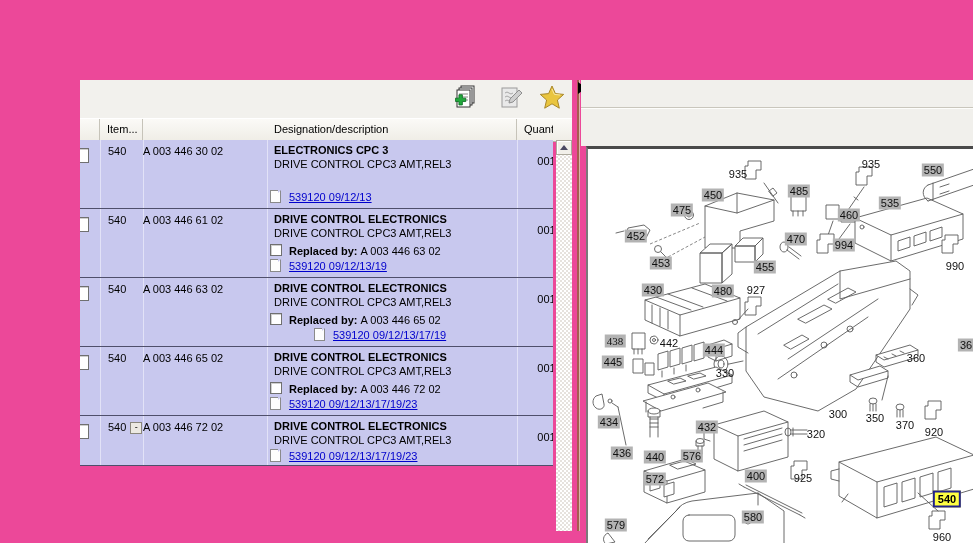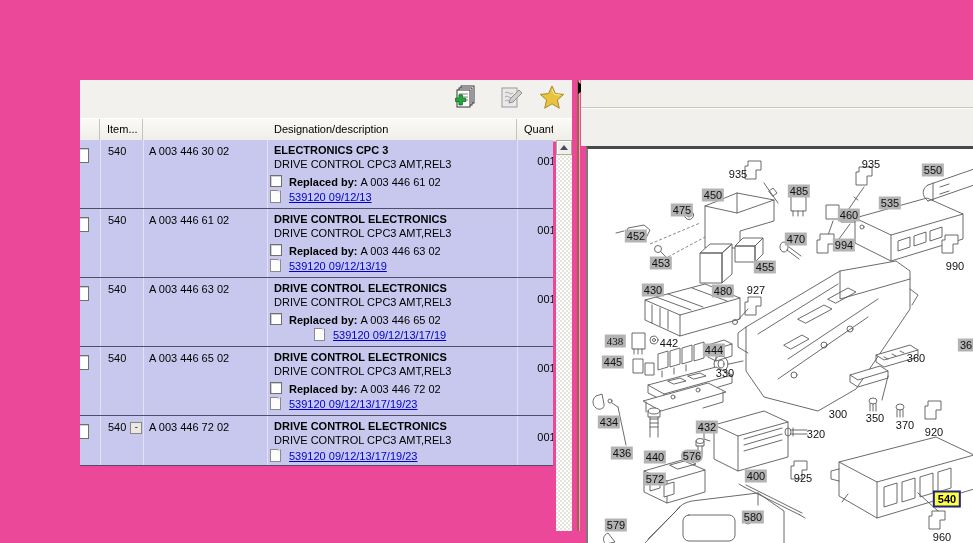--- a/index.html
+++ b/index.html
@@ -22,21 +22,21 @@
 
   
   #table-rows{position:absolute;left:80px;top:140px;width:473px;height:330px;overflow:hidden;}
   .trow{position:relative;background:#c8c8ee;border-bottom:1px solid #4f4f6b;overflow:hidden;box-sizing:border-box;}
   .vsep{position:absolute;top:0;width:1px;height:100%;background:#e2e2f7;}
   .rowcb{position:absolute;left:-6px;top:8px;width:13px;height:13px;background:#fff;
     border:1px solid #707070;box-shadow:inset 1px 1px 0 #cfcfcf;}
   .c-item{position:absolute;left:20px;top:5px;width:42px;padding-left:8px;}
   .collapsebtn{display:inline-block;width:10px;height:10px;margin-left:4px;background:#ece9e2;
     border:1px solid #8a877d;font-size:9px;line-height:8px;text-align:center;vertical-align:1px;}
-  .c-part{position:absolute;left:63px;top:5px;width:120px;padding-left:6px;}
+  .c-part{position:absolute;left:63px;top:5px;width:120px;}
   .c-desc{position:absolute;left:187px;top:0;width:250px;height:100%;}
   .dt{position:absolute;left:7px;top:4px;font-weight:bold;white-space:nowrap;}
   .ds{position:absolute;left:7px;top:18px;white-space:nowrap;}
   .drepl{position:absolute;left:3px;top:35px;white-space:nowrap;}
   .minicb{display:inline-block;width:10px;height:10px;background:#fff;border:1px solid #707070;
     box-shadow:inset 1px 1px 0 #cfcfcf;margin-right:7px;vertical-align:-1px;}
   .drepl b{font-weight:bold;}
   .dlink{position:absolute;left:3px;white-space:nowrap;}
   .docicon{display:inline-block;width:9px;height:11px;background:#fdfdfd;border:1px solid #8a8a8a;
     margin-right:8px;vertical-align:-2px;position:relative;}
@@ -119,21 +119,20 @@
         <i class="vsep" style="left: 20px;"></i>
         <i class="vsep" style="left: 63px;"></i>
         <i class="vsep" style="left: 187px;"></i>
         <i class="vsep" style="left: 437px;"></i>
         <div class="rowcb"></div>
         <div class="c-item"><span>540</span></div>
         <div class="c-part">A 003 446 30 02</div>
         <div class="c-desc">
           <div class="dt">ELECTRONICS CPC 3</div>
           <div class="ds">DRIVE CONTROL CPC3 AMT,REL3</div>
-          <div class="drepl"><span class="minicb"></span><b>Replaced by: </b><span>A 003 446 61 02</span></div>
           <div class="dlink" style="top: 50px;"><span class="docicon"></span><a class="flink">539120 09/12/13</a></div>
         </div>
         <div class="c-qty">001</div>
       </div>
       <div class="trow" style="height: 69px;">
         <i class="vsep" style="left: 20px;"></i>
         <i class="vsep" style="left: 63px;"></i>
         <i class="vsep" style="left: 187px;"></i>
         <i class="vsep" style="left: 437px;"></i>
         <div class="rowcb"></div>
@@ -368,21 +367,21 @@
         <div class="dlabel lab-plain" style="left: 81px; top: 194px;">442</div>
         <div class="dlabel lab-callout" style="left: 126px; top: 201px;">444</div>
         <div class="dlabel lab-callout" style="left: 25px; top: 213px;">445</div>
         <div class="dlabel lab-plain" style="left: 137px; top: 224px;">330</div>
         <div class="dlabel lab-callout" style="left: 378px; top: 196px;">36</div>
         <div class="dlabel lab-plain" style="left: 328px; top: 209px;">360</div>
         <div class="dlabel lab-callout" style="left: 21px; top: 273px;">434</div>
         <div class="dlabel lab-callout" style="left: 119px; top: 278px;">432</div>
         <div class="dlabel lab-callout" style="left: 34px; top: 304px;">436</div>
         <div class="dlabel lab-callout" style="left: 67px; top: 308px;">440</div>
-        <div class="dlabel lab-callout" style="left: 104px; top: 307px; border-radius: 6px;">576</div>
+        <div class="dlabel lab-callout" style="left: 104px; top: 307px;">576</div>
         <div class="dlabel lab-callout" style="left: 67px; top: 330px;">572</div>
         <div class="dlabel lab-callout" style="left: 168px; top: 327px;">400</div>
         <div class="dlabel lab-plain" style="left: 250px; top: 265px;">300</div>
         <div class="dlabel lab-plain" style="left: 287px; top: 269px;">350</div>
         <div class="dlabel lab-plain" style="left: 317px; top: 276px;">370</div>
         <div class="dlabel lab-plain" style="left: 346px; top: 283px;">920</div>
         <div class="dlabel lab-plain" style="left: 228px; top: 285px;">320</div>
         <div class="dlabel lab-plain" style="left: 215px; top: 329px;">925</div>
         <div class="dlabel lab-selected" style="left: 359px; top: 350px;">540</div>
         <div class="dlabel lab-callout" style="left: 165px; top: 368px;">580</div>

